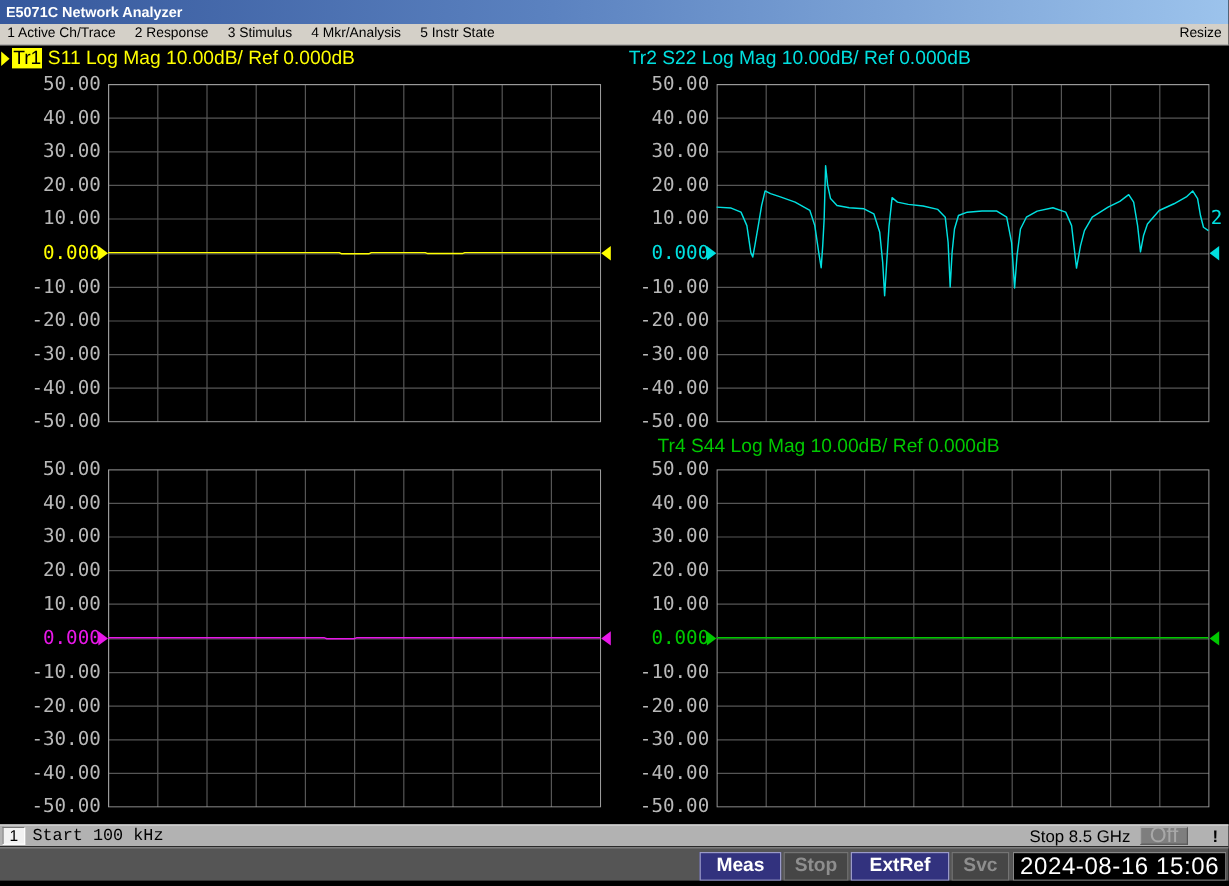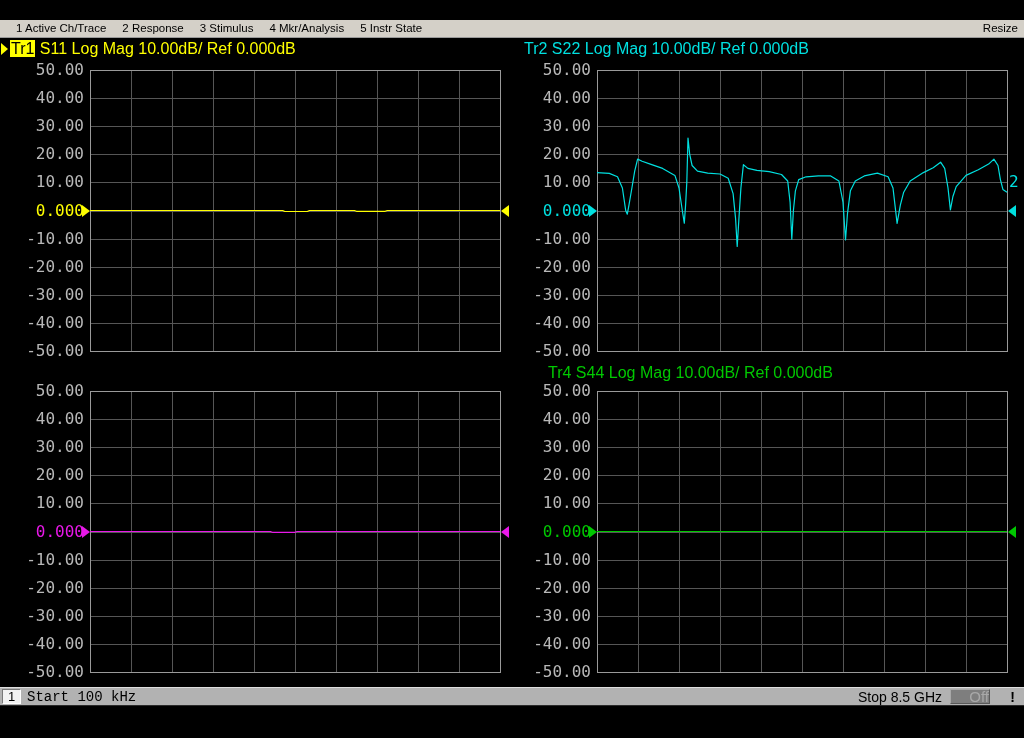--- a/index.html
+++ b/index.html
@@ -13,21 +13,21 @@
     position:absolute; left:0; top:0; width:1024px; height:20px;
     background:linear-gradient(to right,#36589c,#5b82c0 45%,#9cc3ec);
     color:#fff; font-size:12px; font-weight:bold; line-height:20px; padding-left:5px;
   }
   .menubar {
     position:absolute; left:0; top:20px; width:1024px; height:18px;
     background:#d4d0c8; border-bottom:1px solid #9a9a9a;
     font-size:11.5px; color:#000; line-height:17px;
   }
   .menu-item { display:inline-block; padding:0 8px; }
-  .menu-item:first-child { padding-left:16px; }
+  .menu-item:first-child { padding-left:6px; }
   .resize { position:absolute; right:6px; top:0; }
   
   .screen { position:absolute; left:0; top:38px; width:1024px; height:649px; background:#000; }
   .panel-header {
     position:absolute; font-family:Liberation Sans, sans-serif;
     font-size:16px; line-height:17px; white-space:pre;
   }
   .hdr-arrow {
     position:absolute; left:-9px; top:3px; width:0; height:0;
     border-top:6px solid transparent; border-bottom:6px solid transparent;
@@ -62,21 +62,21 @@
   .ch-btn {
     position:absolute; left:2px; top:1px; width:19px; height:15px;
     background:#f2f2f2; border:1px solid #787878; border-right-color:#fff; border-bottom-color:#fff;
     text-align:center; font-size:13px; line-height:14px;
   }
   .ch-start { position:absolute; left:27px; top:1px;font-family:Liberation Mono, monospace; }
   .ch-ifbw  { position:absolute; left:0; right:0; top:1px; text-align:center; }
   .ch-stop  { position:absolute; right:82px; top:1px; }
   .off-btn {
     position:absolute; right:34px; top:1px; width:40px; height:15px;
-    background:#7e7e7e; color:#a8a8a8; text-align:right; font-size:15px; line-height:13px;
+    background:#7e7e7e; color:#a8a8a8; text-align:center; font-size:18px; line-height:13px;
     border:1px solid #a8a8a8; border-right-color:#585858; border-bottom-color:#585858;
   }
   .alert { position:absolute; right:9px; top:1px; font-weight:bold; }
   
   .instr-bar {
     position:absolute; left:0; top:706px; width:1024px; height:28px;
     background:#555; border-top:1px solid #8a8a8a;
   }
   .ibtn {
     position:absolute; top:3px; height:24px; text-align:center;
@@ -89,20 +89,23 @@
     background:#000; color:#fff; border:1px solid #888;
     font-size:20px; line-height:22px; text-align:center; letter-spacing:0.5px;
   }
   .bottom-strip { position:absolute; left:0; top:734px; width:1024px; height:4px; background:#000; }
 </style>
 </head>
 <body>
 
 <div class="window">
 
+  <div class="titlebar">
+    <span>E5071C Network Analyzer</span>
+  </div>
 
   <div class="menubar">
     <span class="menu-item">1 Active Ch/Trace</span><span class="menu-item">2 Response</span><span class="menu-item">3 Stimulus</span><span class="menu-item">4 Mkr/Analysis</span><span class="menu-item">5 Instr State</span>
     <span class="resize">Resize</span>
   </div>
 
   <div class="screen" id="screen">
       <div class="panel-header" style="left: 10px; top: 2px; color: rgb(255, 255, 0);"><div class="hdr-arrow" style="border-left-color: rgb(255, 255, 0);"></div><span class="tr-label hl" style="background: rgb(255, 255, 0); color: rgb(0, 0, 0);">Tr1</span><span> S11 Log Mag 10.00dB/ Ref 0.000dB</span></div>
       <div class="tick" style="left: 8px; top: 23px;">50.00</div>
       <div class="tick" style="left: 8px; top: 51.1px;">40.00</div>
@@ -250,15 +253,22 @@
     </div>
 
   <div class="channel-bar">
     <span class="ch-btn">1</span>
     <span class="ch-start">Start 100 kHz</span>
     <span class="ch-stop">Stop 8.5 GHz</span>
     <span class="off-btn">Off</span>
     <span class="alert">!</span>
   </div>
 
+  <div class="instr-bar">
+    <span class="ibtn on" style="left:583px;width:68px;">Meas</span>
+    <span class="ibtn off" style="left:653px;width:54px;">Stop</span>
+    <span class="ibtn on" style="left:709px;width:82px;">ExtRef</span>
+    <span class="ibtn off" style="left:793px;width:48px;">Svc</span>
+    <span class="datetime">2024-08-16 15:06</span>
+  </div>
 
   <div class="bottom-strip"></div>
 </div>
 
 </body></html>

